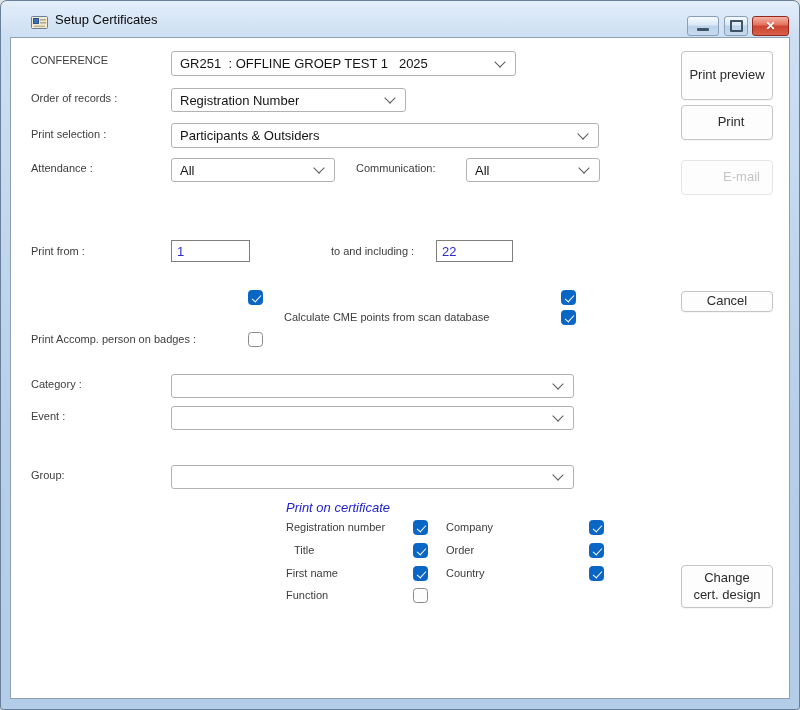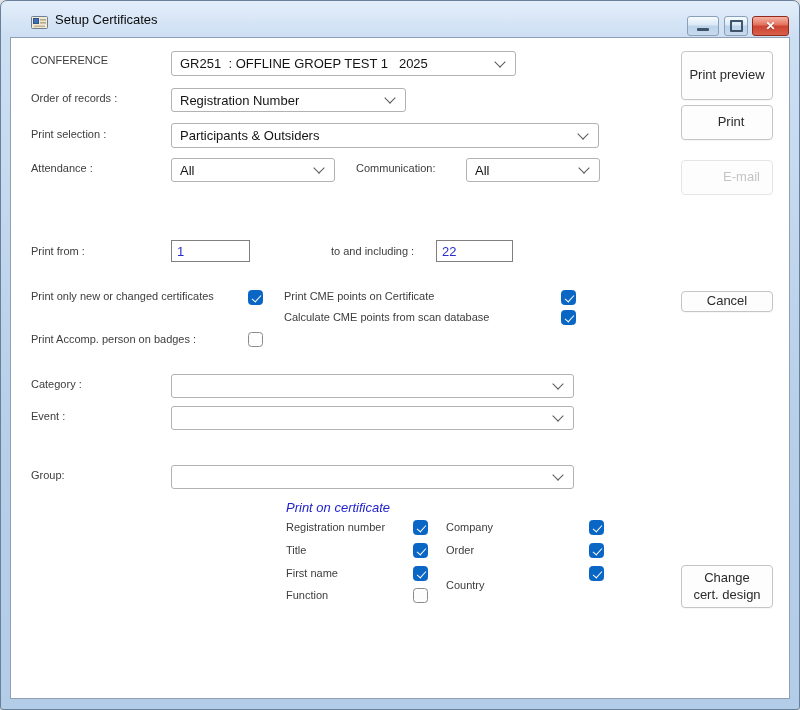--- a/index.html
+++ b/index.html
@@ -102,24 +102,22 @@
     <div class="combo" style="left:455px;top:120px;width:134px;height:24px;">
       <span class="val">All</span>
       <span class="chev"></span>
     </div>
 
     <span class="lbl" style="left:20px;top:207px;">Print from :</span>
     <input class="tinput" style="left: 160px; top: 202px; width: 79px; height: 22px;" value="1">
     <span class="lbl" style="left:320px;top:207px;">to and including :</span>
     <input class="tinput" style="left: 425px; top: 202px; width: 77px; height: 22px;" value="22">
 
-    <span class="lbl" style="left:20px;top:252px;">Print only new or changed certificates</span>
     <div class="cb checked" style="left:237px;top:252px;"></div>
 
-    <span class="lbl" style="left:273px;top:252px;">Print CME points on Certificate</span>
     <div class="cb checked" style="left:550px;top:252px;"></div>
 
     <span class="lbl" style="left:273px;top:273px;">Calculate CME points from scan database</span>
     <div class="cb checked" style="left:550px;top:272px;"></div>
 
     <span class="lbl" style="left:20px;top:295px;">Print Accomp. person on badges :</span>
     <div class="cb unchecked" style="left:237px;top:294px;"></div>
 
     <span class="lbl" style="left:20px;top:340px;">Category :</span>
     <div class="combo" style="left:160px;top:336px;width:403px;height:24px;">
@@ -139,28 +137,28 @@
       <span class="chev"></span>
     </div>
 
     <span class="heading-link" style="left:275px;top:462px;">Print on certificate</span>
 
     <span class="lbl" style="left:275px;top:483px;">Registration number</span>
     <div class="cb checked" style="left:402px;top:482px;"></div>
     <span class="lbl" style="left:435px;top:483px;">Company</span>
     <div class="cb checked" style="left:578px;top:482px;"></div>
 
-    <span class="lbl" style="left:275px;top:506px;">Title</span>
+    <span class="lbl" style="left:283px;top:506px;">Title</span>
     <div class="cb checked" style="left:402px;top:505px;"></div>
     <span class="lbl" style="left:435px;top:506px;">Order</span>
     <div class="cb checked" style="left:578px;top:505px;"></div>
 
     <span class="lbl" style="left:275px;top:529px;">First name</span>
     <div class="cb checked" style="left:402px;top:528px;"></div>
-    <span class="lbl" style="left:435px;top:529px;margin-top:12px;">Country</span>
+    <span class="lbl" style="left:435px;top:529px;">Country</span>
     <div class="cb checked" style="left:578px;top:528px;"></div>
 
     <span class="lbl" style="left:275px;top:551px;">Function</span>
     <div class="cb unchecked" style="left:402px;top:550px;"></div>
 
     <div class="btn" style="top:13px;height:49px;">Print preview</div>
     <div class="btn" style="top:67px;height:35px;padding-left:8px;">Print</div>
     <div class="btn disabled" style="top:122px;height:35px;padding-left:29px;">E-mail</div>
     <div class="btn" style="top:253px;height:21px;">Cancel</div>
     <div class="btn" style="top:527px;height:43px;padding:0 8px;">Change cert. design</div>

